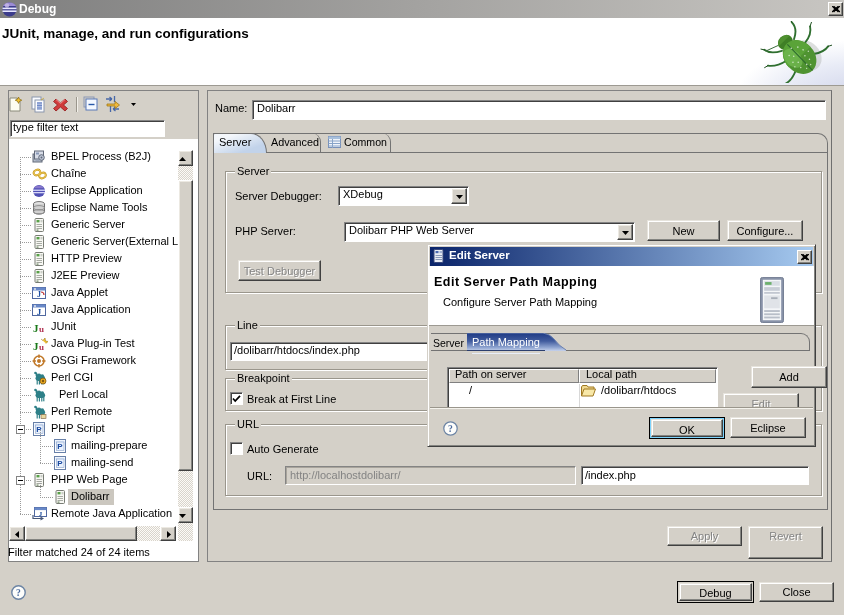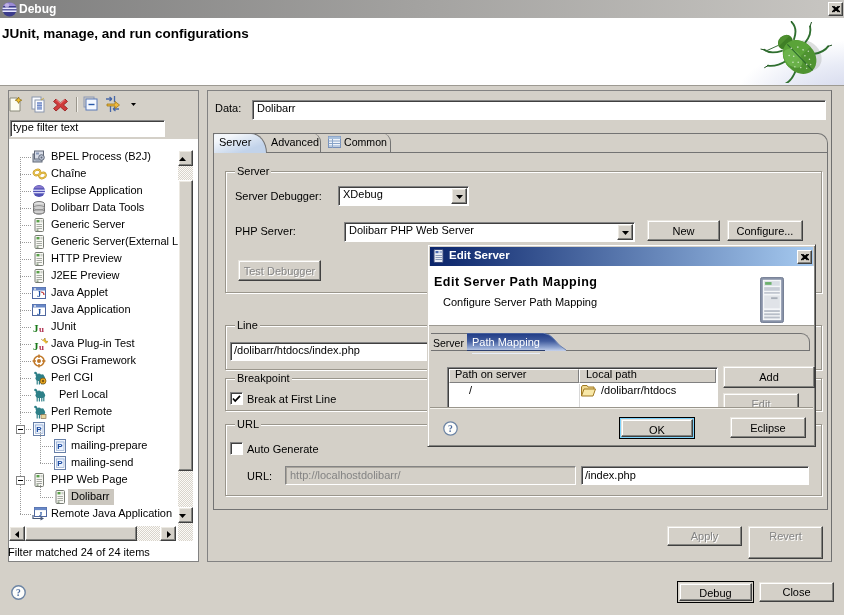--- a/index.html
+++ b/index.html
@@ -166,21 +166,21 @@
 <div class="row" style="left:51px;top:184px">Eclipse Application</div>
 <div class="doth" style="left:20px;top:208px;width:12px"></div>
 <div class="abs" style="left:32px;top:201px">
         <svg width="14" height="14" viewBox="0 0 14 14">
           <ellipse cx="7" cy="2.8" rx="5.5" ry="2.2" fill="#e8e8e8" stroke="#707070"></ellipse>
           <path d="M1.5 2.8 v8 a5.5 2.2 0 0 0 11 0 v-8" fill="#d0d0d0" stroke="#707070"></path>
           <ellipse cx="7" cy="6.8" rx="5.5" ry="2.2" fill="none" stroke="#909090"></ellipse>
           <ellipse cx="7" cy="10.8" rx="5.5" ry="2.2" fill="none" stroke="#909090"></ellipse>
         </svg>
       </div>
-<div class="row" style="left:51px;top:201px">Dolibarr Data Tools</div>
+<div class="row" style="left:51px;top:201px">Eclipse Name Tools</div>
 <div class="doth" style="left:20px;top:225px;width:12px"></div>
 <div class="abs" style="left:32px;top:218px">
         <svg width="14" height="14" viewBox="0 0 14 14">
           <rect x="3" y="0.5" width="8.5" height="13" rx="1" fill="#f8f8f4" stroke="#787c74"></rect>
           <rect x="4.5" y="2" width="3" height="2.4" fill="#58a048"></rect>
           <rect x="8.5" y="2" width="2" height="2.4" fill="#c8ccc4"></rect>
           <line x1="4.5" y1="6.5" x2="10" y2="6.5" stroke="#a8aca4"></line>
           <line x1="4.5" y1="8.5" x2="10" y2="8.5" stroke="#a8aca4"></line>
           <line x1="4.5" y1="10.5" x2="10" y2="10.5" stroke="#a8aca4"></line>
           <rect x="4.5" y="11.5" width="2" height="1.2" fill="#688460"></rect>
@@ -425,21 +425,21 @@
     </svg>
   </div>
 <div class="abs raised" style="left:25px;top:526px;width:112px;height:15px"></div>
 <div class="abs raised" style="left:160px;top:526px;width:16px;height:15px;padding:4px 0 0 6px">
     <svg width="4" height="7" viewBox="0 0 4 7">
       <path d="M0 0 L4 3.5 L0 7 Z" fill="#000"></path>
     </svg>
   </div>
 <div class="abs lbl" style="left:8px;top:546px">Filter matched 24 of 24 items</div>
 <div class="abs" style="left:207px;top:90px;width:625px;height:472px;background:#d4d0c8;border:1px solid #828282;border-right-color:#6f6f6f"></div>
-<div class="abs lbl" style="left:215px;top:102px">Data:</div>
+<div class="abs lbl" style="left:215px;top:102px">Name:</div>
 <div class="abs sunken" style="left:252px;top:100px;width:574px;height:20px"></div>
 <div class="abs lbl" style="left:257px;top:102px">Dolibarr</div>
 <div class="abs" style="left:213px;top:133px;width:615px;height:20px;border:1px solid #737373;border-bottom:none;border-radius:0 10px 0 0;background:#d4d0c8"></div>
 <div class="abs" style="left:213px;top:152px;width:615px;height:358px;border:1px solid #737373;background:#d4d0c8"></div>
 <div class="abs" style="left:267px;top:133px;width:54px;height:19px;border-right:1px solid #737373;border-radius:0 9px 0 0"></div>
 <div class="abs" style="left:321px;top:133px;width:70px;height:19px;border-right:1px solid #737373;border-radius:0 9px 0 0"></div>
 <div class="abs lbl" style="left:271px;top:136px;font-size:10.8px">Advanced</div>
 <svg class="abs" style="left:328px;top:136px" width="13" height="12" viewBox="0 0 13 12">
     <rect x="0.5" y="0.5" width="12" height="11" fill="#f0f4fa" stroke="#7890b8"></rect>
     <rect x="0.5" y="0.5" width="12" height="2.5" fill="#a8c0dc"></rect>
@@ -562,25 +562,25 @@
 <div class="abs" style="left:579px;top:369px;width:137px;height:14px;background:#d4d0c8;border:1px solid;border-color:#fff #808080 #808080 #fff"></div>
 <div class="abs lbl" style="left:455px;top:368px">Path on server</div>
 <div class="abs lbl" style="left:586px;top:368px">Local path</div>
 <div class="abs lbl" style="left:469px;top:384px">/</div>
 <svg class="abs" style="left:581px;top:385px" width="15" height="12" viewBox="0 0 15 12">
     <path d="M0.5 11 L0.5 2 L1.5 0.5 L6 0.5 L7 2 L13 2 L13 4" fill="#f0d890" stroke="#a07820"></path>
     <path d="M0.5 11 L3 4 L14.5 4 L12 11 Z" fill="#f8e8a8" stroke="#a07820"></path>
   </svg>
 <div class="abs lbl" style="left:601px;top:384px">/dolibarr/htdocs</div>
 <div class="abs" style="left:579px;top:384px;width:1px;height:23px;background:#d8d8d8"></div>
-<div class="abs btn" style="left:723px;top:366px;width:92px;height:22px;line-height:21px">Add</div>
+<div class="abs btn" style="left:751px;top:366px;width:76px;height:22px;line-height:21px">Add</div>
 <div class="abs" style="left:723px;top:393px;width:76px;height:14px;overflow:hidden">
     <div class="btn dis" style="width:76px;height:22px;line-height:21px">Edit</div>
   </div>
 <div class="abs" style="left:430px;top:407px;width:383px;height:1px;background:#9a968c"></div>
 <div class="abs" style="left:430px;top:408px;width:383px;height:1px;background:#f4f2ec"></div>
 <svg class="abs" style="left:443px;top:421px" width="15" height="15" viewBox="0 0 17 17">
     <circle cx="8.5" cy="8.5" r="7.6" fill="#fdfdfb" stroke="#6c84a4" stroke-width="1.4"></circle>
     <text x="8.5" y="12.5" text-anchor="middle" font-size="11" font-weight="bold" fill="#48689c" font-family="Liberation Serif">?</text>
   </svg>
-<div class="abs" style="left:619px;top:417px;width:76px;height:22px;border:1px solid #000;padding:1px;background:#7dd3fc">
+<div class="abs" style="left:649px;top:417px;width:76px;height:22px;border:1px solid #000;padding:1px;background:#7dd3fc">
     <div class="btn" style="width:100%;height:100%;line-height:20px;border-color:#e6e3dc #404040 #404040 #e6e3dc">OK</div>
   </div>
 <div class="abs btn" style="left:730px;top:417px;width:76px;height:21px;line-height:20px">Eclipse</div>
 </body></html>

